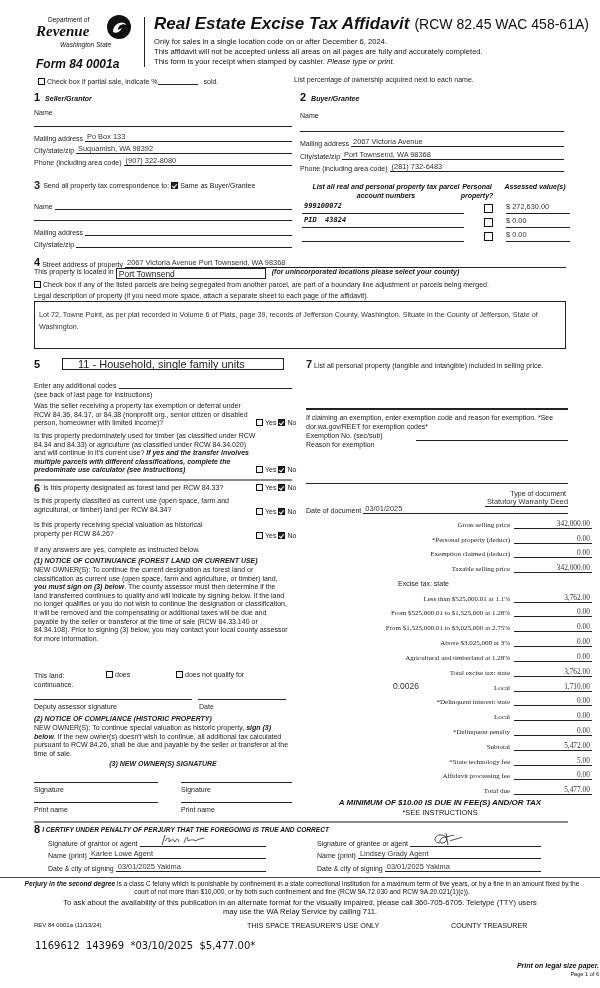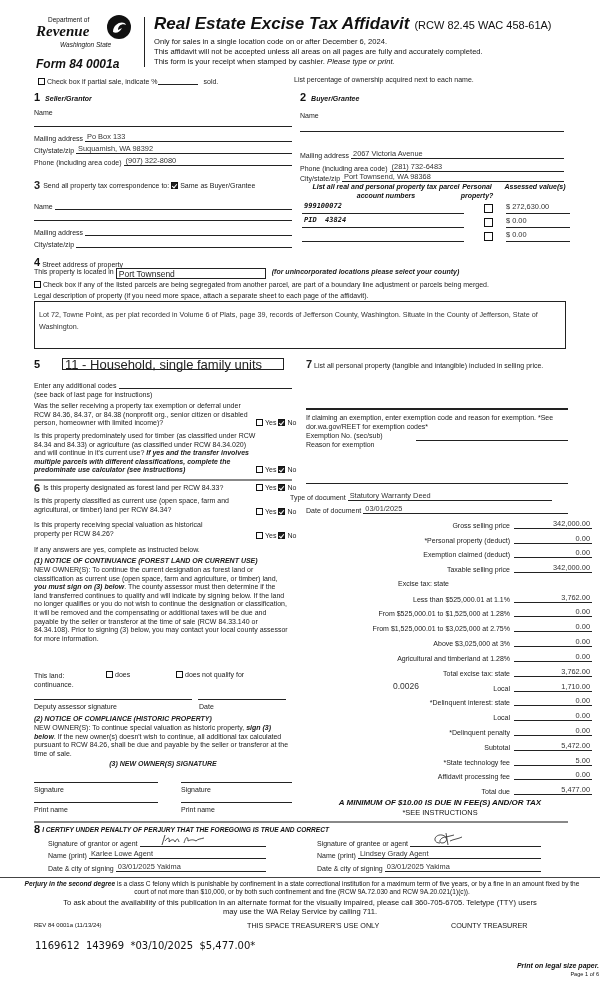--- a/index.html
+++ b/index.html
@@ -13,21 +13,21 @@
   .fieldrow .lbl { margin-right: 2px; }
   .fieldrow .fill { flex: 1; border-bottom: 1px solid #222; height: 10px; padding-left: 2px; line-height: 10px; }
   .cb { display: inline-block; width: 7px; height: 7px; border: 1px solid #111; vertical-align: -1px; background: #fff; position: relative; }
   .cb.on { background: #222; }
   .cb.on::after { content: ""; position: absolute; left: 1px; top: 0px; width: 2px; height: 4px; border-right: 1px solid #fff; border-bottom: 1px solid #fff; transform: rotate(40deg); }
   .secnum { font-weight: bold; font-size: 11px; }
   .b { font-weight: bold; font-style: italic; }
   .i { font-style: italic; }
   .sep { position: absolute; height: 2px; background: #888; }
   .para { font-size: 7px; line-height: 8.6px; color: #222; }
-  .taxrow { position: absolute; left: 300px; width: 292px; height: 11px; display: flex; align-items: flex-end; }
+  .taxrow { position: absolute; left: 300px; width: 292px; height: 11px; display: flex; align-items: flex-end; font-family: Liberation Serif, serif; }
   .taxrow .tl { width: 210px; text-align: right; font-size: 7px; color: #222; white-space: nowrap; }
   .taxrow .tu { width: 4px; }
   .taxrow .tv { flex: 1; border-bottom: 1px solid #222; text-align: right; font-size: 7.4px; color: #333; height: 10px; line-height: 10px; padding-right: 2px; }
   .boxed { border: 1px solid #222; }
 </style>
 </head>
 <body>
 
 <div class="abs" style="left:34px;top:14px;width:100px;height:42px;">
   <div class="abs" style="left:14px;top:2px;font-size:6.5px;">Department of</div>
@@ -36,21 +36,21 @@
     <circle cx="13" cy="13" r="12" fill="#111"></circle>
     <path d="M7 18 C7 9, 18 6, 20 11 C17 9, 12 11, 12 16 L16 14 C14 18, 10 20, 7 18 Z" fill="#fff"></path>
   </svg>
   <div class="abs i" style="left:26px;top:27px;font-size:6.5px;">Washington State</div>
 </div>
 <div class="abs b" style="left:36px;top:57px;font-size:12px;">Form 84 0001a</div>
 <div class="abs" style="left:144px;top:17px;width:1px;height:50px;background:#222;"></div>
 
 <div class="abs" style="left:154px;top:14px;white-space:nowrap;">
   <span class="b" style="font-size:17px;">Real Estate Excise Tax Affidavit</span>
-  <span style="font-size:11px;margin-left:3px;">(RCW 82.45 WAC 458-61A)</span>
+  <span style="font-size:14px;margin-left:3px;">(RCW 82.45 WAC 458-61A)</span>
 </div>
 <div class="abs" style="left:154px;top:37px;font-size:7.6px;">Only for sales in a single location code on or after December 6, 2024.</div>
 <div class="abs" style="left:154px;top:47px;font-size:7.6px;white-space:nowrap;">This affidavit will not be accepted unless all areas on all pages are fully and accurately completed.</div>
 <div class="abs" style="left:154px;top:57px;font-size:7.6px;white-space:nowrap;">
   <span>This form is your receipt when stamped by cashier.</span>
   <span class="i">Please type or print.</span>
 </div>
 
 <div class="abs lbl" style="left:38px;top:77px;display:flex;align-items:flex-end;">
   <span class="cb"></span>
@@ -102,25 +102,25 @@
 </div>
 
 <div class="abs" style="left:300px;top:91px;white-space:nowrap;">
   <span class="secnum">2</span>
   <span class="b" style="font-size:7px;margin-left:3px;">Buyer/Grantee</span>
 </div>
 <div class="fieldrow" style="left:300px;top:108px;width:264px;">
   <span class="lbl">Name</span>
 </div>
 <div class="abs line" style="left:300px;top:131px;width:264px;"></div>
-<div class="fieldrow" style="left:300px;top:148px;width:264px;">
+<div class="fieldrow" style="left:300px;top:136px;width:264px;">
   <span class="lbl">Mailing address</span>
   <span class="fill val">2067 Victoria Avenue</span>
 </div>
-<div class="fieldrow" style="left:300px;top:149px;width:264px;margin-top:22px;">
+<div class="fieldrow" style="left:300px;top:149px;width:264px;">
   <span class="lbl">City/state/zip</span>
   <span class="fill val">Port Townsend, WA 98368</span>
 </div>
 <div class="fieldrow" style="left:300px;top:161px;width:264px;">
   <span class="lbl">Phone (including area code)</span>
   <span class="fill val">(281) 732-6483</span>
 </div>
 
 <div class="abs b" style="left:306px;top:182px;width:160px;text-align:center;font-size:7px;line-height:9px;white-space:normal;">List all real and personal property tax parcel account numbers</div>
 <div class="abs b" style="left:452px;top:182px;width:50px;text-align:center;font-size:7px;line-height:9px;">Personal property?</div>
@@ -138,37 +138,38 @@
 </div>
 <div class="abs" style="left:302px;top:230px;width:268px;height:14px;">
   <div class="abs b line" style="left:0;top:0;width:162px;height:12px;font-family:'DejaVu Sans Mono',monospace;font-size:7px;padding-left:2px;"></div>
   <span class="abs cb" style="left:182px;top:2px;width:9px;height:9px;"></span>
   <div class="abs val line" style="left:204px;top:0;width:64px;height:12px;">$ 0.00</div>
 </div>
 
 <div class="fieldrow" style="left:34px;top:256px;width:532px;height:12px;">
   <span class="secnum" style="margin-right:2px;line-height:11px;">4</span>
   <span class="lbl">Street address of property</span>
+  <span class="fill val">2067 Victoria Avenue Port Townsend, WA 98368</span>
 </div>
 <div class="abs lbl" style="left:34px;top:268px;display:flex;align-items:flex-start;">
   <span>This property is located in</span>
   <span class="boxed" style="display:inline-block;width:150px;height:11px;margin-left:2px;font-size:8.5px;line-height:10px;padding-left:2px;color:#222;">Port Townsend</span>
   <span class="b i" style="margin-left:6px;">(for unincorporated locations please select your county)</span>
 </div>
 <div class="abs lbl" style="left:34px;top:281px;display:flex;align-items:center;">
   <span class="cb"></span>
   <span style="margin-left:2px;">Check box if any of the listed parcels are being segregated from another parcel, are part of a boundary line adjustment or parcels being merged.</span>
 </div>
 <div class="abs lbl" style="left:34px;top:292px;">Legal description of property (if you need more space, attach a separate sheet to each page of the affidavit).</div>
 <div class="abs boxed" style="left:34px;top:301px;width:532px;height:48px;border-width:1.5px;padding:7px 4px;">
   <div class="val" style="white-space:normal;line-height:12px;font-size:7.2px;">Lot 72, Towne Point, as per plat recorded in Volume 6 of Plats, page 39, records of Jefferson County, Washington. Situate in the County of Jefferson, State of Washington.</div>
 </div>
 
 <div class="abs secnum" style="left:34px;top:358px;">5</div>
-<div class="abs boxed" style="left:62px;top:358px;width:222px;height:12px;font-size:13px;line-height:11px;padding-left:2px;color:#222;">11 - Household, single family units</div>
+<div class="abs boxed" style="left:62px;top:358px;width:222px;height:12px;font-size:11px;line-height:11px;padding-left:15px;color:#222;">11 - Household, single family units</div>
 <div class="fieldrow" style="left:34px;top:378px;width:258px;">
   <span class="lbl">Enter any additional codes</span>
   <span class="fill val"></span>
 </div>
 <div class="abs lbl" style="left:34px;top:391px;">(see back of last page for instructions)</div>
 <div class="abs para" style="left:34px;top:402px;width:222px;">
   <span>Was the seller receiving a property tax exemption or deferral under RCW 84.36, 84.37, or 84.38 (nonprofit org., senior citizen or disabled person, homeowner with limited income)?</span>
 </div>
 <div class="abs lbl" style="left:256px;top:419px;display:flex;align-items:center;">
   <span class="cb"></span>
@@ -251,21 +252,21 @@
   <span class="secnum">7</span>
   <span>List all personal property (tangible and intangible) included in selling price.</span>
 </div>
 <div class="abs line" style="left:306px;top:408px;width:262px;border-bottom-width:2px;"></div>
 <div class="abs para" style="left:306px;top:414px;width:250px;">If claiming an exemption, enter exemption code and reason for exemption. *See dor.wa.gov/REET for exemption codes*</div>
 <div class="abs para" style="left:306px;top:432px;">Exemption No. (sec/sub)</div>
 <div class="abs line" style="left:416px;top:440px;width:152px;"></div>
 <div class="abs para" style="left:306px;top:441px;">Reason for exemption</div>
 <div class="abs line" style="left:306px;top:483px;width:262px;"></div>
 
-<div class="fieldrow" style="left:290px;top:490px;width:262px;">
+<div class="fieldrow" style="left:306px;top:490px;width:262px;flex-direction:column;">
   <span class="lbl">Type of document</span>
   <span class="fill val">Statutory Warranty Deed</span>
 </div>
 <div class="fieldrow" style="left:306px;top:503px;width:262px;">
   <span class="lbl">Date of document</span>
   <span class="fill val">03/01/2025</span>
 </div>
 
 <div class="taxrow" style="top:518px;">
     <span class="tl">Gross selling price</span>

